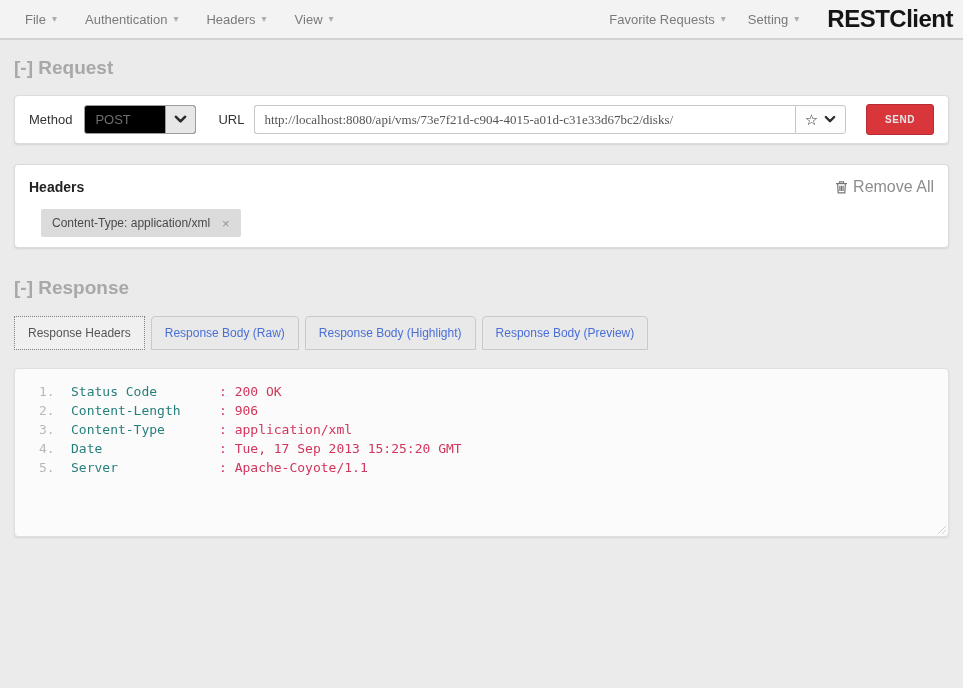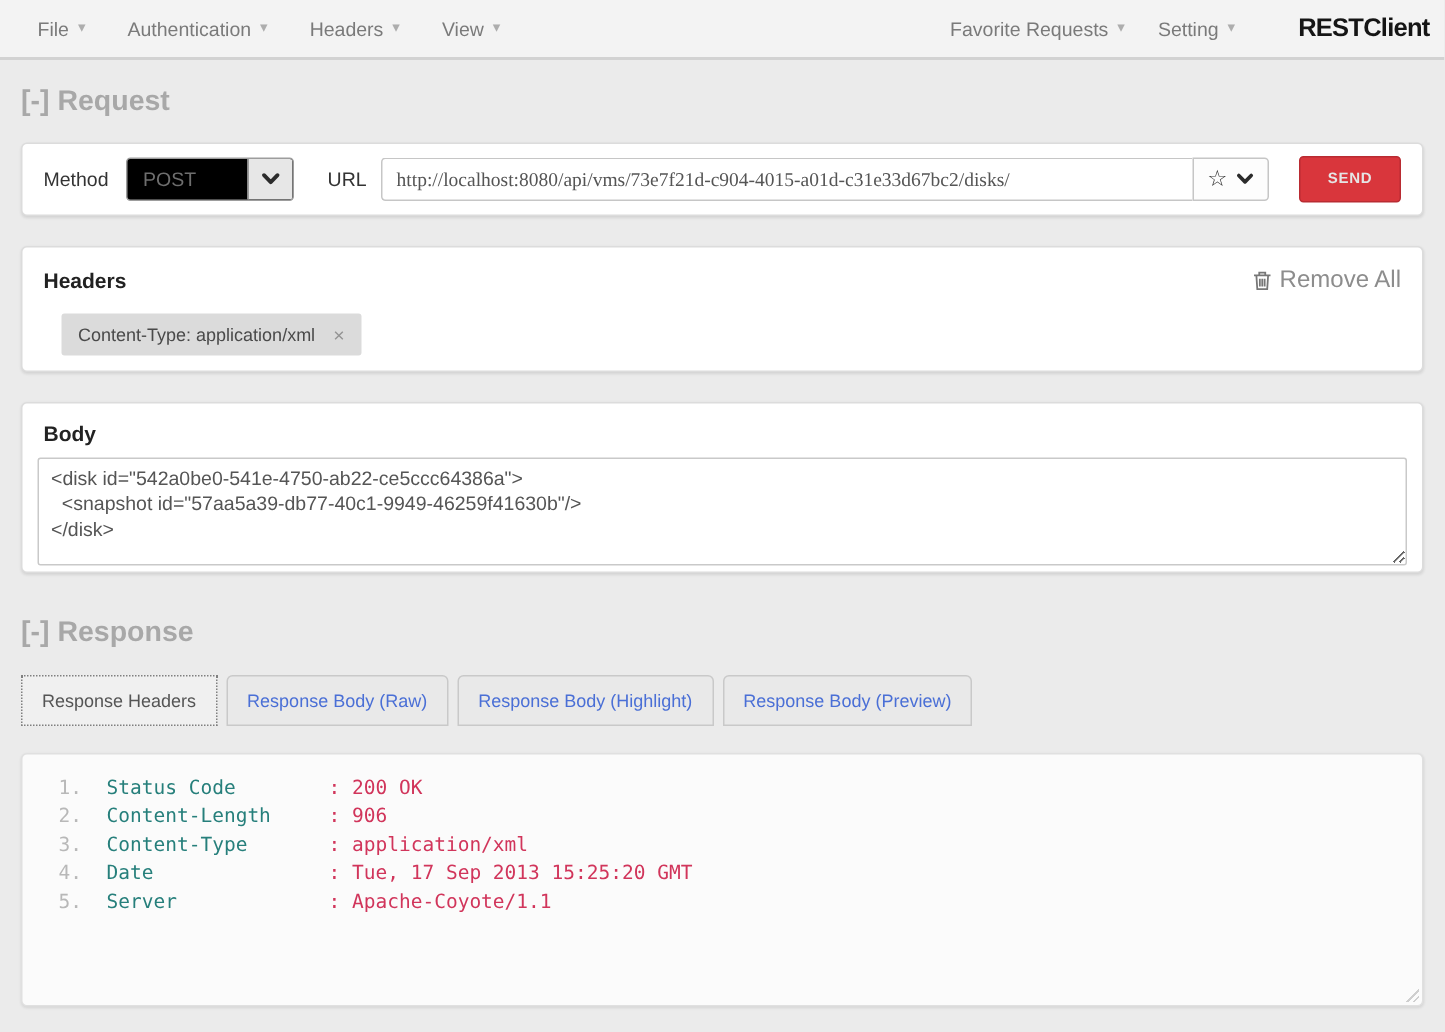--- a/index.html
+++ b/index.html
@@ -13,21 +13,21 @@
   
   .navbar {
     height:40px; background:#f3f3f3; border-bottom:2px solid #d2d2d2;
     display:flex; align-items:center; justify-content:space-between;
     padding:0 10px 0 25px;
   }
   .nav-left { display:flex; align-items:center; gap:28px; }
   .nav-right { display:flex; align-items:center; gap:22px; }
   .nav-item { color:#7a7a7a; font-size:13px; cursor:pointer; display:flex; align-items:center; gap:6px; }
   .nav-caret { color:#adadad; font-size:10px; line-height:1; }
-  .brand { font-size:17px; font-weight:bold; color:#151515; letter-spacing:-0.5px; margin-left:20px; }
+  .brand { font-size:24px; font-weight:bold; color:#151515; letter-spacing:-0.5px; margin-left:6px; }
   
   .content { padding:0 14px; }
   .section-title { font-size:19px; font-weight:bold; color:#a8a8a8; margin:17px 0 16px 0; cursor:pointer; }
   .panel {
     background:#fff; border:1px solid #dcdcdc; border-radius:4px;
     box-shadow:0 1px 2px rgba(0,0,0,0.10);
   }
   
   .request-bar { height:49px; display:flex; align-items:center; padding:0 14px; }
   .field-label { color:#333; font-size:13px; }
@@ -189,26 +189,20 @@
       </button>
     </div>
     <div class="tags">
       <span class="tag">
         <span>Content-Type: application/xml</span>
         <span class="tag-close">×</span>
       </span>
     </div>
   </section>
 
-  <section class="panel body-panel">
-    <h3 class="panel-title">Body</h3>
-    <textarea class="body-textarea" spellcheck="false" style="">&lt;disk id="542a0be0-541e-4750-ab22-ce5ccc64386a"&gt;
-  &lt;snapshot id="57aa5a39-db77-40c1-9949-46259f41630b"/&gt;
-&lt;/disk&gt;</textarea>
-  </section>
 
   <h2 class="section-title response-title">[-] Response</h2>
 
   <div class="tabs">
     <div class="tab active">Response Headers</div>
     <div class="tab">Response Body (Raw)</div>
     <div class="tab">Response Body (Highlight)</div>
     <div class="tab">Response Body (Preview)</div>
   </div>
 

